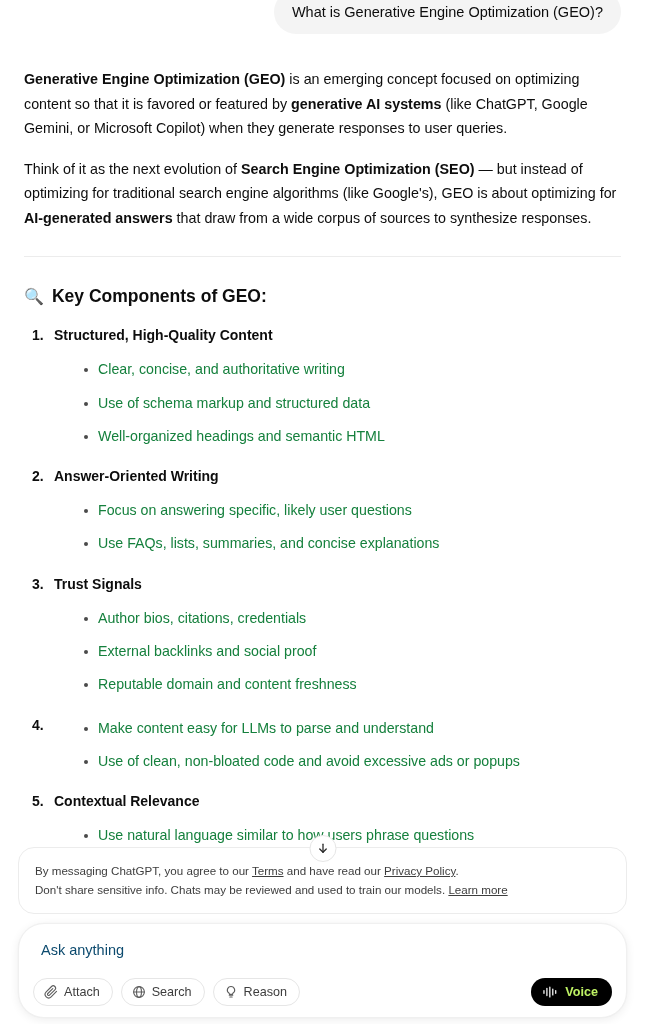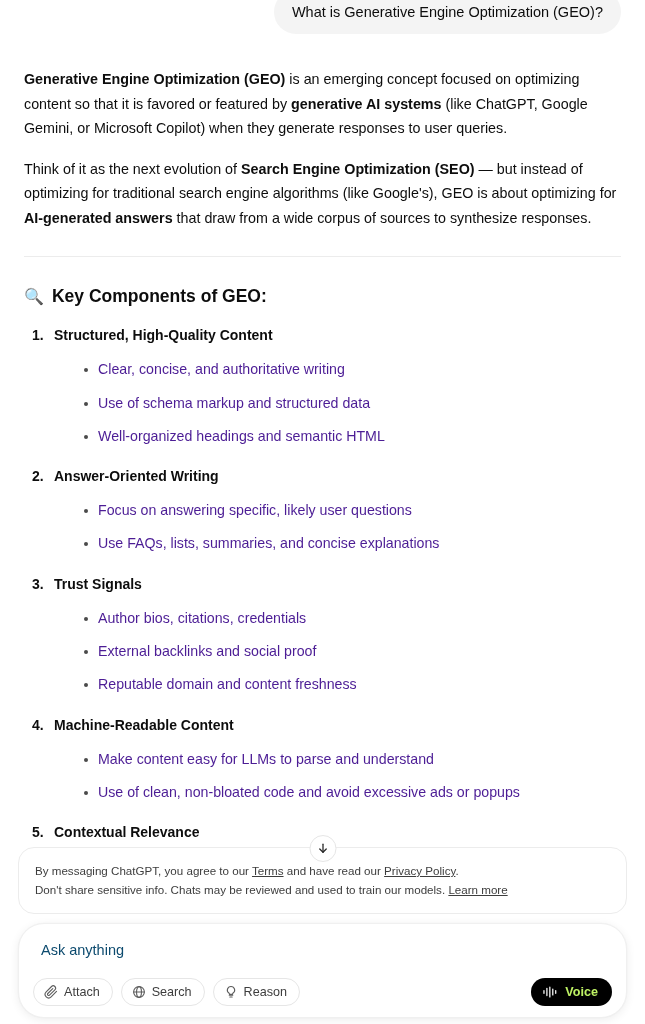--- a/index.html
+++ b/index.html
@@ -126,21 +126,21 @@
     padding: 0;
   }
 
   ul.subpoints > li {
     position: relative;
     padding-left: 44px;
     font-size: 14.2px;
     line-height: 1.5;
     padding-top: 6px;
     padding-bottom: 6px;
-    color: #4c1d95;
+    color: #15803d;
   }
 
   ul.subpoints > li::before {
     content: "";
     position: absolute;
     left: 30px;
     top: 15px;
     width: 4px;
     height: 4px;
     border-radius: 50%;
@@ -306,21 +306,20 @@
           </li>
           <li>
             <span class="num-title">Trust Signals</span>
             <ul class="subpoints">
               <li>Author bios, citations, credentials</li>
               <li>External backlinks and social proof</li>
               <li>Reputable domain and content freshness</li>
             </ul>
           </li>
           <li>
-            <span class="num-title">Machine-Readable Content</span>
             <ul class="subpoints">
               <li>Make content easy for LLMs to parse and understand</li>
               <li>Use of clean, non-bloated code and avoid excessive ads or popups</li>
             </ul>
           </li>
           <li>
             <span class="num-title">Contextual Relevance</span>
             <ul class="subpoints">
               <li>Use natural language similar to how users phrase questions</li>
               <li>Cover related subtopics and user intent comprehensively</li>

